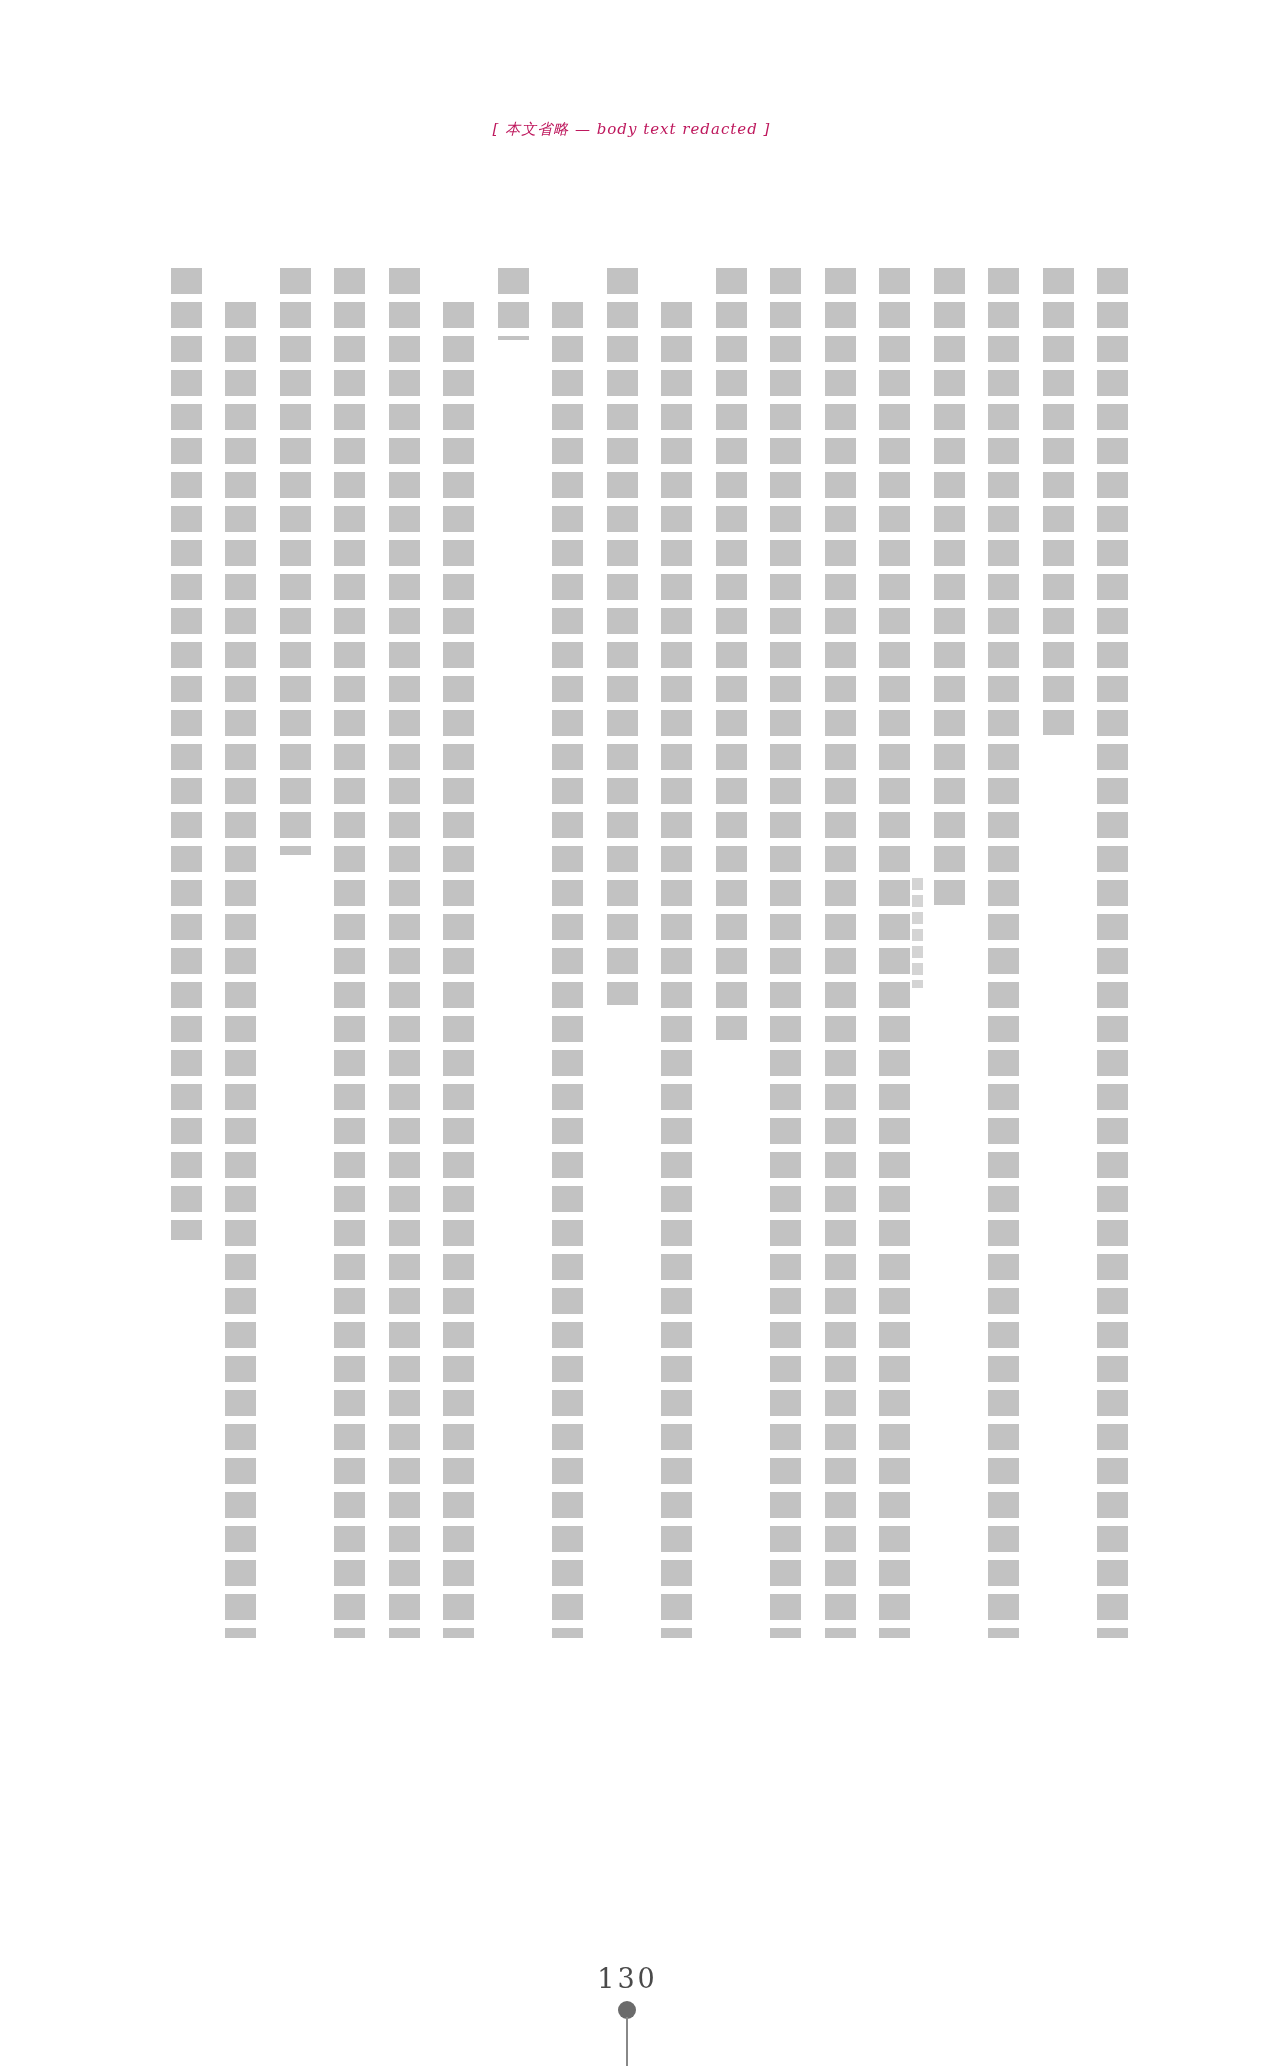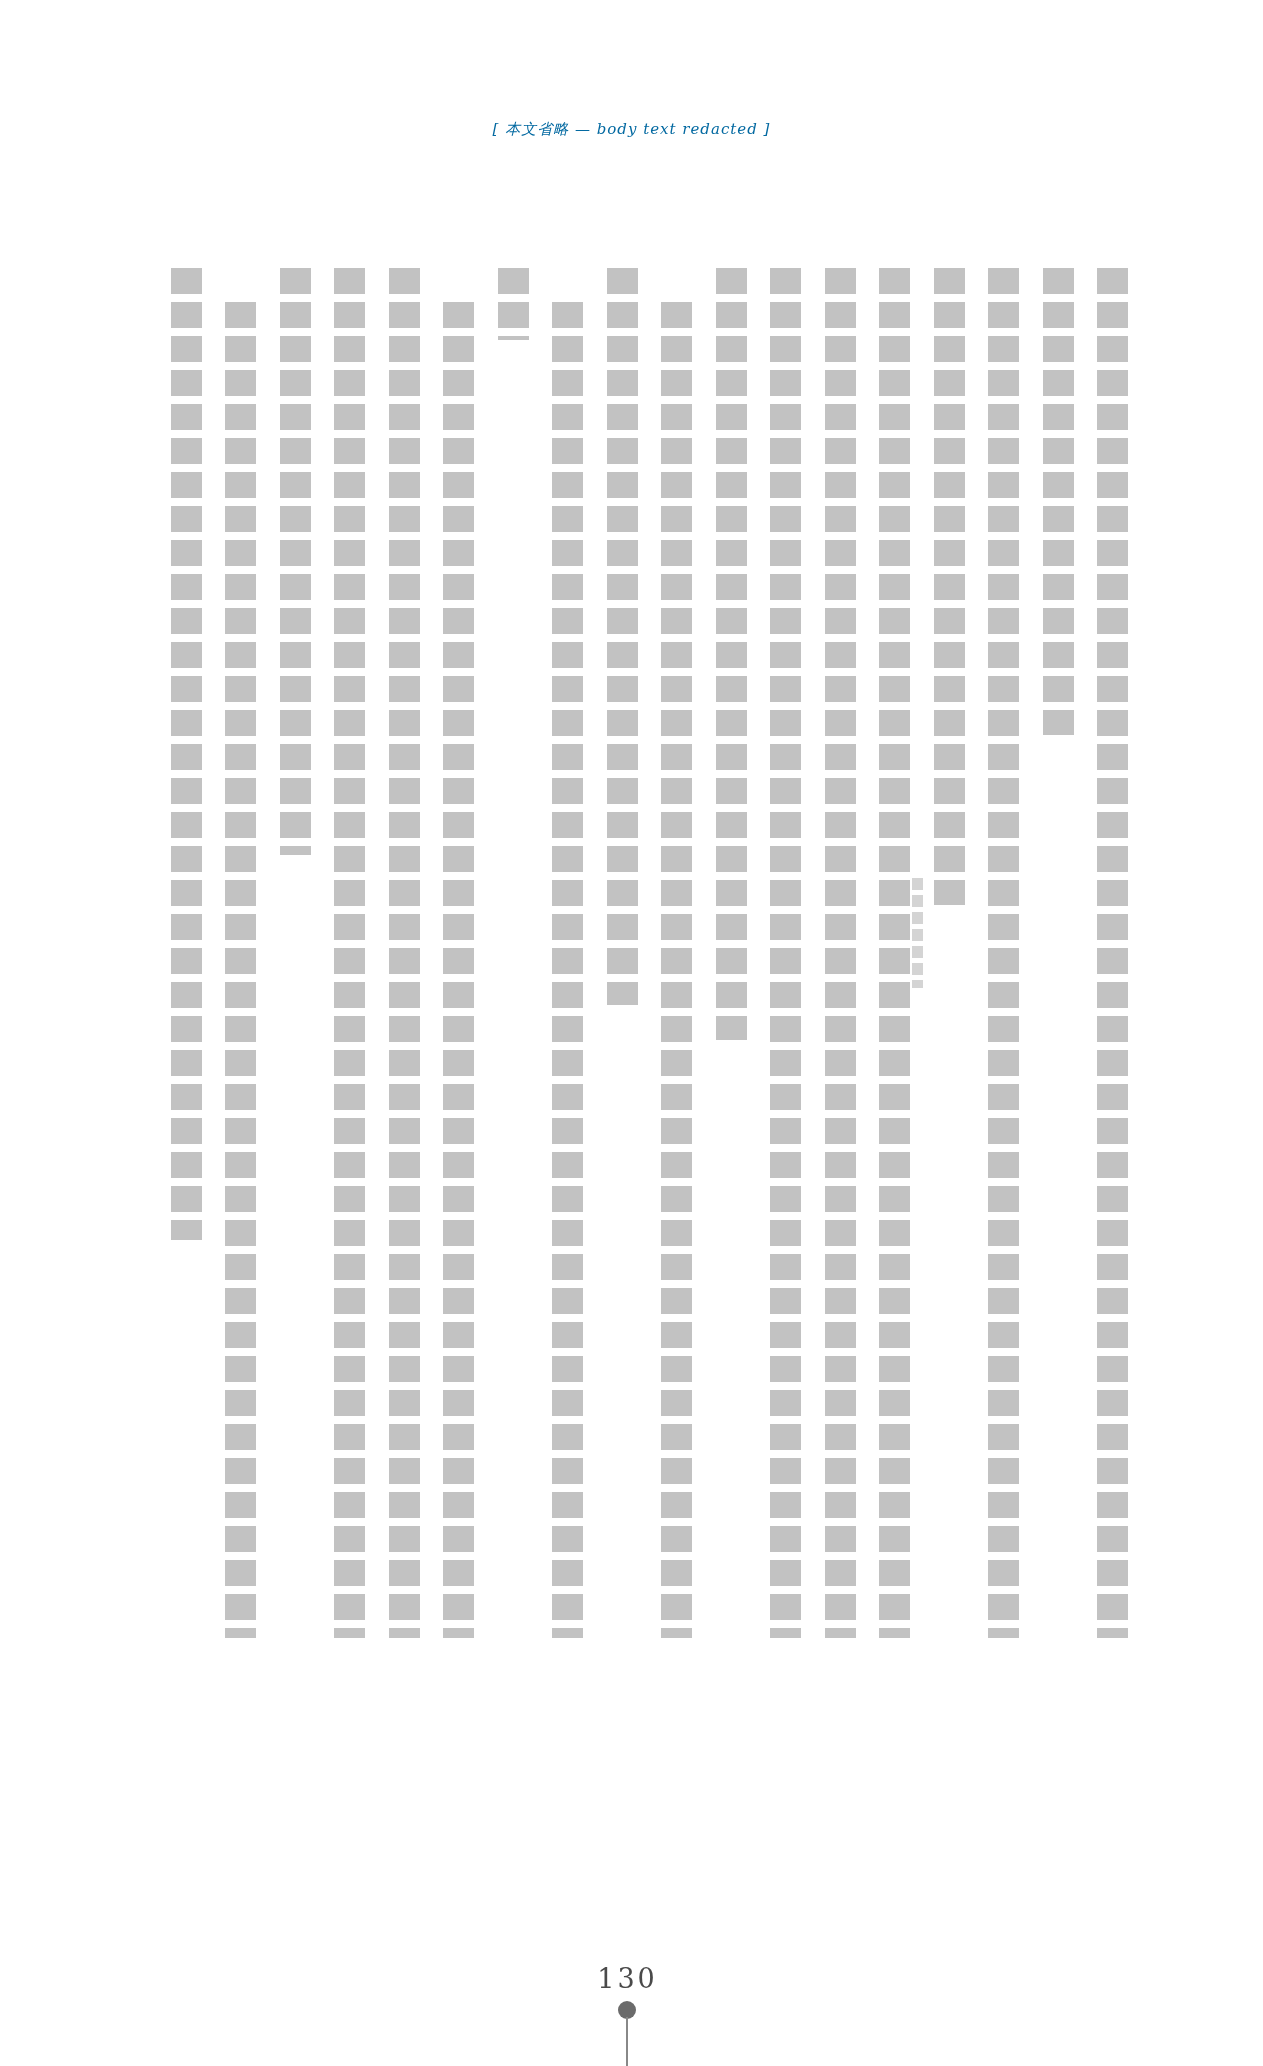--- a/index.html
+++ b/index.html
@@ -16,21 +16,21 @@
     font-family: "DejaVu Serif", "Liberation Serif", serif;
   }
   .redaction-notice {
     position: absolute;
     top: 120px;
     left: 0;
     width: 1263px;
     text-align: center;
     font-size: 15px;
     font-style: italic;
-    color: #0369a1;
+    color: #be185d;
     letter-spacing: 1px;
   }
   
   .text-column {
     position: absolute;
     width: 31px;
     background: repeating-linear-gradient(
       to bottom,
       #c2c2c2 0px,
       #c2c2c2 26px,

